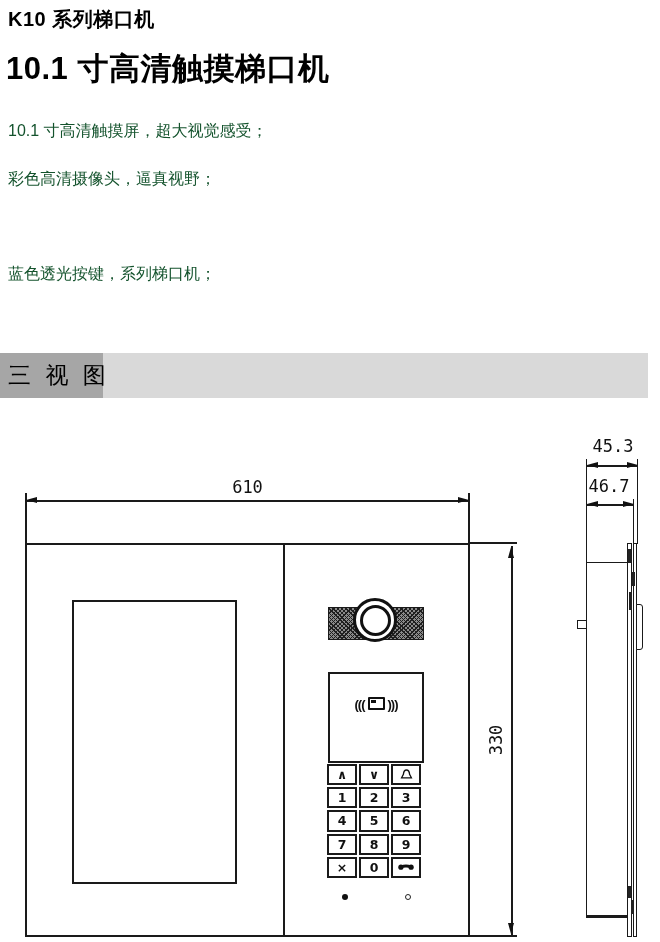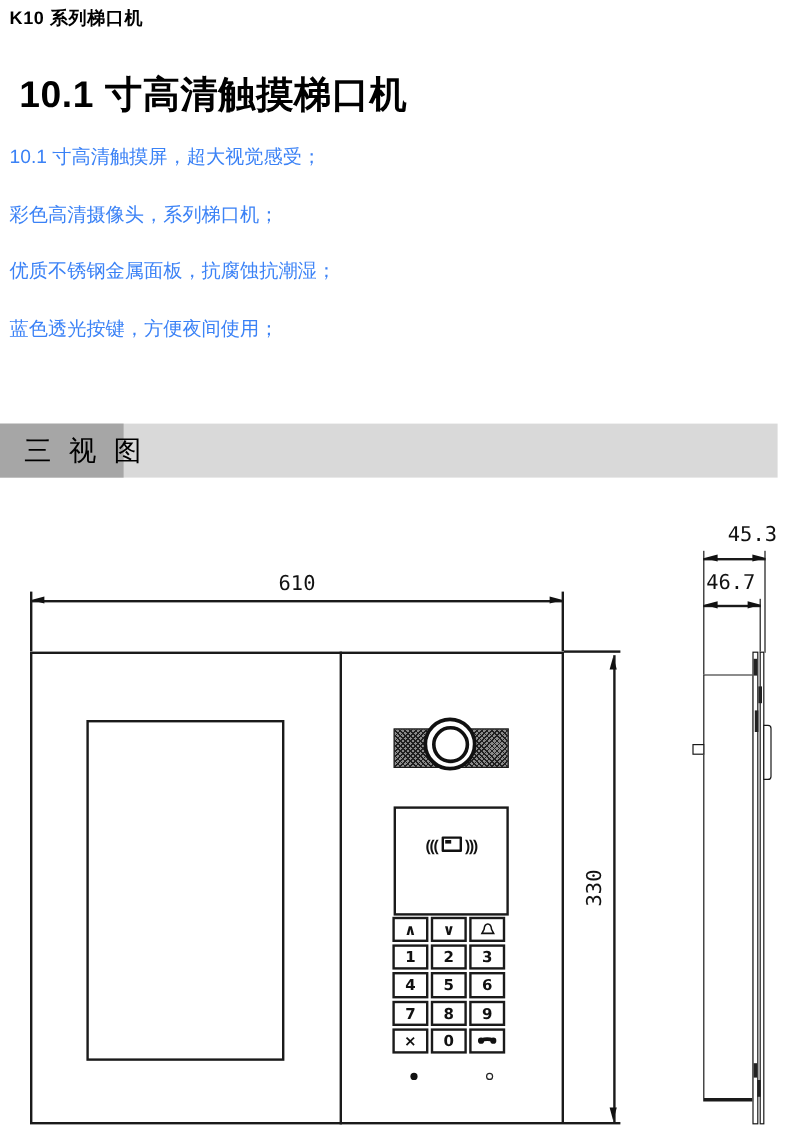--- a/index.html
+++ b/index.html
@@ -1,24 +1,24 @@
 <!DOCTYPE html>
 <html><head>
 <meta charset="utf-8">
 <style>
   html,body{margin:0;padding:0;background:#fff;}
   .page{position:relative;width:660px;height:942px;background:#ffffff;overflow:hidden;
         font-family:"Liberation Sans","DejaVu Sans",sans-serif;color:#000;}
-  .eyebrow{position:absolute;left:8px;top:6px;font-size:15px;font-weight:700;letter-spacing:.5px;}
-  .title{position:absolute;left:6px;top:48px;margin:10px;font-size:31px;font-weight:900;letter-spacing:.5px;}
-  .feature{position:absolute;left:8px;margin:0;font-size:16px;font-weight:400;color:#3b82f6;}
+  .eyebrow{position:absolute;left:8px;top:6px;font-size:20px;font-weight:700;letter-spacing:.5px;}
+  .title{position:absolute;left:6px;top:48px;margin:0;font-size:31px;font-weight:900;letter-spacing:.5px;}
+  .feature{position:absolute;left:8px;margin:0;font-size:16px;font-weight:400;color:#14532d;}
   .section-bar{position:absolute;left:0;top:353px;width:648px;height:45px;background:#d9d9d9;}
   .section-bar-dark{position:absolute;left:0;top:0;width:103px;height:45px;background:#a6a6a6;
         display:flex;align-items:center;}
-  .section-label{font-size:23px;color:#000;padding-left:20px;letter-spacing:4px;white-space:nowrap;}
+  .section-label{font-size:23px;color:#000;padding-left:8px;letter-spacing:4px;white-space:nowrap;}
   
   .hline{position:absolute;background:#1a1a1a;height:1.5px;}
   .vline{position:absolute;background:#1a1a1a;width:1.5px;}
   .rect{position:absolute;border:2px solid #1a1a1a;background:#fff;box-sizing:border-box;}
   .thin{border-width:1.5px;}
   .dimtext{position:absolute;font-family:"DejaVu Sans Mono","Liberation Mono",monospace;
         font-size:17px;color:#111;text-align:center;white-space:nowrap;}
   .ah{position:absolute;width:0;height:0;border-style:solid;}
   .ah-left{border-width:3.5px 11px 3.5px 0;border-color:transparent #111 transparent transparent;}
   .ah-right{border-width:3.5px 0 3.5px 11px;border-color:transparent transparent transparent #111;}
@@ -47,23 +47,22 @@
 </style>
 </head>
 <body>
 
 <div class="page">
 
   <div class="eyebrow">K10 系列梯口机</div>
   <h1 class="title">10.1 寸高清触摸梯口机</h1>
 
   <p class="feature" style="top:121px">10.1 寸高清触摸屏，超大视觉感受；</p>
-  <p class="feature" style="top:169px">彩色高清摄像头，系列梯口机；</p>
-  <p class="feature" style="top:216px">优质不锈钢金属面板，抗腐蚀抗潮湿；</p>
-  <p class="feature" style="top:264px">蓝色透光按键，方便夜间使用；</p>
+  <p class="feature" style="top:169px">彩色高清摄像头，逼真视野；</p>
+  <p class="feature" style="top:264px">蓝色透光按键，系列梯口机；</p>
 
   <div class="section-bar">
     <div class="section-bar-dark">
       <span class="section-label">三 视 图</span>
     </div>
   </div>
 
   <div>
 
     <div class="dimtext" style="left:205px;top:477px;width:85px;">610</div>
@@ -120,21 +119,21 @@
     <div class="screw-solid" style="left:342px;top:894px;"></div>
     <div class="screw-open" style="left:405px;top:894px;"></div>
 
     <div class="hline" style="left:470px;top:542px;width:47px;"></div>
     <div class="hline" style="left:470px;top:935px;width:47px;"></div>
     <div class="vline" style="left:511px;top:546px;height:389px;"></div>
     <div class="ah ah-up" style="left:508px;top:547px;"></div>
     <div class="ah ah-down" style="left:508px;top:923px;"></div>
     <div class="dimtext rot" style="left:468px;top:730px;width:56px;">330</div>
 
-    <div class="dimtext" style="left:585px;top:436px;width:56px;margin-left:14px;">45.3</div>
+    <div class="dimtext" style="left:585px;top:436px;width:56px;">45.3</div>
     <div class="hline" style="left:586px;top:465px;width:52px;"></div>
     <div class="ah ah-left" style="left:587px;top:462px;"></div>
     <div class="ah ah-right" style="left:627px;top:462px;"></div>
 
     <div class="dimtext" style="left:583px;top:476px;width:52px;">46.7</div>
     <div class="hline" style="left:586px;top:504px;width:48px;"></div>
     <div class="ah ah-left" style="left:587px;top:501px;"></div>
     <div class="ah ah-right" style="left:623px;top:501px;"></div>
 
     <div class="vline" style="left:586px;top:459px;height:104px;width:1px;"></div>

